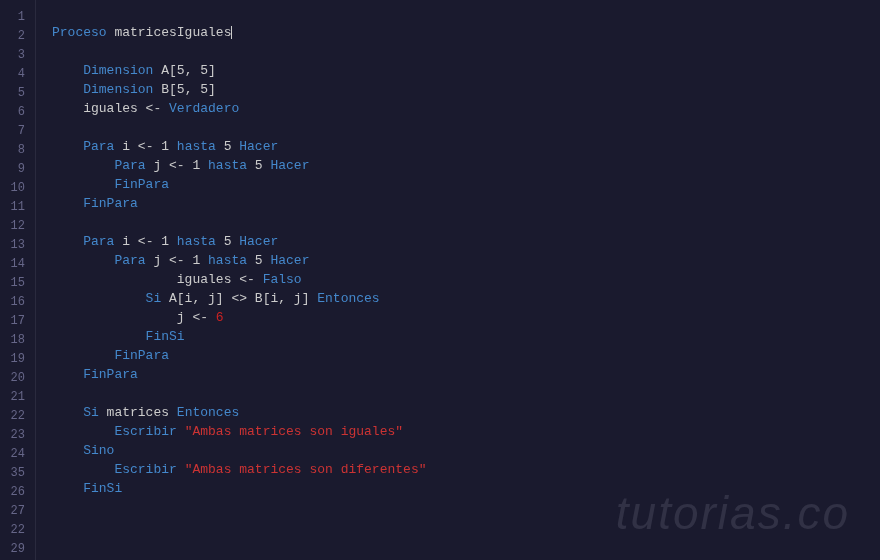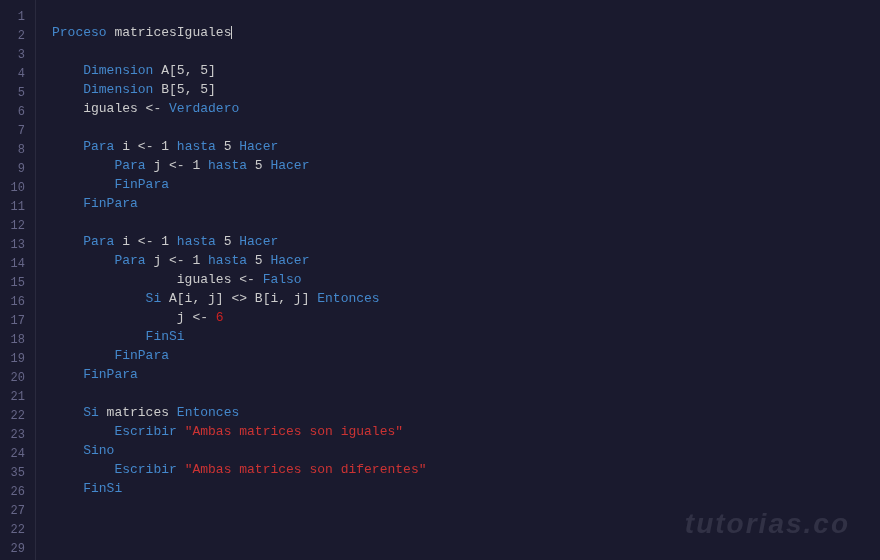--- a/index.html
+++ b/index.html
@@ -47,23 +47,23 @@
     
     .kw-blue { color: #4488cc; font-weight: normal; }
     .num-red { color: #cc2222; }
     .str-red { color: #cc3333; }
     .watermark {
       position: absolute;
       bottom: 20px;
       right: 30px;
       color: rgba(180,180,200,0.15);
       font-family: Arial, sans-serif;
-      font-size: 28px;
+      font-size: 46px;
       font-style: italic;
-      font-weight: bold;
+      font-weight: normal;
       pointer-events: none;
       user-select: none;
       letter-spacing: 2px;
     }
     .cursor {
       display: inline-block;
       width: 1px;
       height: 13px;
       background: #cccccc;
       vertical-align: middle;

